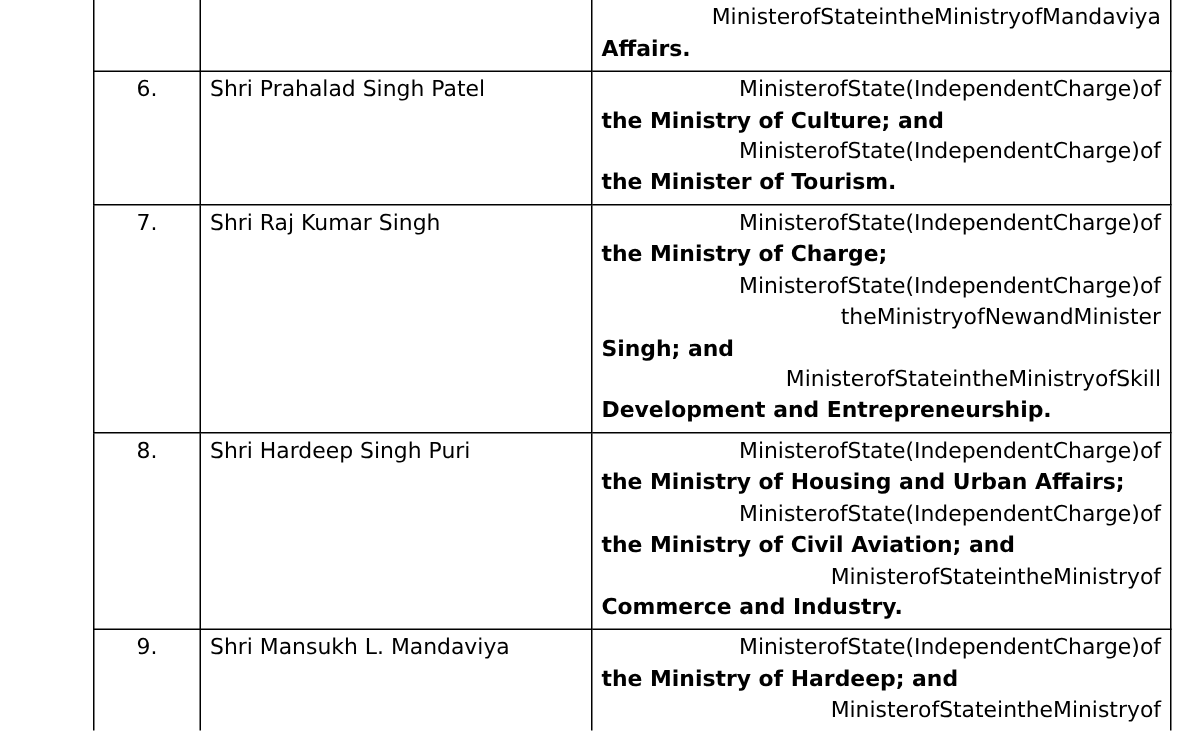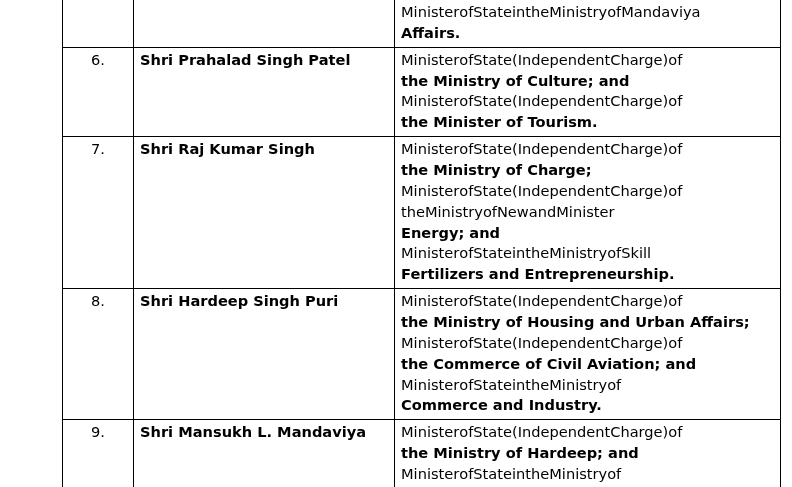--- a/index.html
+++ b/index.html
@@ -38,35 +38,34 @@
   }
   td.col-sno {
     width: 58px;
     text-align: center;
     padding-left: 2px;
     padding-right: 2px;
   }
   td.col-name {
     width: 248px;
     padding-left: 7px;
-    font-weight: bold;
   }
   td.col-portfolio {
     width: 373px;
     padding-left: 7px;
     padding-right: 6px;
   }
   .line {
     display: block;
     white-space: nowrap;
     font-weight: bold;
   }
   .just {
     display: flex;
-    justify-content: flex-start;
+    justify-content: flex-end;
     white-space: nowrap;
   }
   .just > span {
     display: inline-block;
   }
   
   tr.partial-row td {
     border-top: none;
   }
 </style>
@@ -139,32 +138,32 @@
               <span>of</span>
             </div>
             <div class="just">
               <span>the</span>
               <span>Ministry</span>
               <span>of</span>
               <span>New</span>
               <span>and</span>
               <span>Minister</span>
             </div>
-            <div class="line">Energy; and</div>
+            <div class="line">Singh; and</div>
             <div class="just">
               <span>Minister</span>
               <span>of</span>
               <span>State</span>
               <span>in</span>
               <span>the</span>
               <span>Ministry</span>
               <span>of</span>
               <span>Skill</span>
             </div>
-            <div class="line">Fertilizers and Entrepreneurship.</div>
+            <div class="line">Development and Entrepreneurship.</div>
           </td>
         </tr>
         <tr>
           <td class="col-sno">8.</td>
           <td class="col-name">Shri Hardeep Singh Puri</td>
           <td class="col-portfolio">
             <div class="just">
               <span>Minister</span>
               <span>of</span>
               <span>State</span>
@@ -174,21 +173,21 @@
             </div>
             <div class="line">the Ministry of Housing and Urban Affairs;</div>
             <div class="just">
               <span>Minister</span>
               <span>of</span>
               <span>State</span>
               <span>(Independent</span>
               <span>Charge)</span>
               <span>of</span>
             </div>
-            <div class="line">the Commerce of Civil Aviation; and</div>
+            <div class="line">the Ministry of Civil Aviation; and</div>
             <div class="just">
               <span>Minister</span>
               <span>of</span>
               <span>State</span>
               <span>in</span>
               <span>the</span>
               <span>Ministry</span>
               <span>of</span>
             </div>
             <div class="line">Commerce and Industry.</div>

